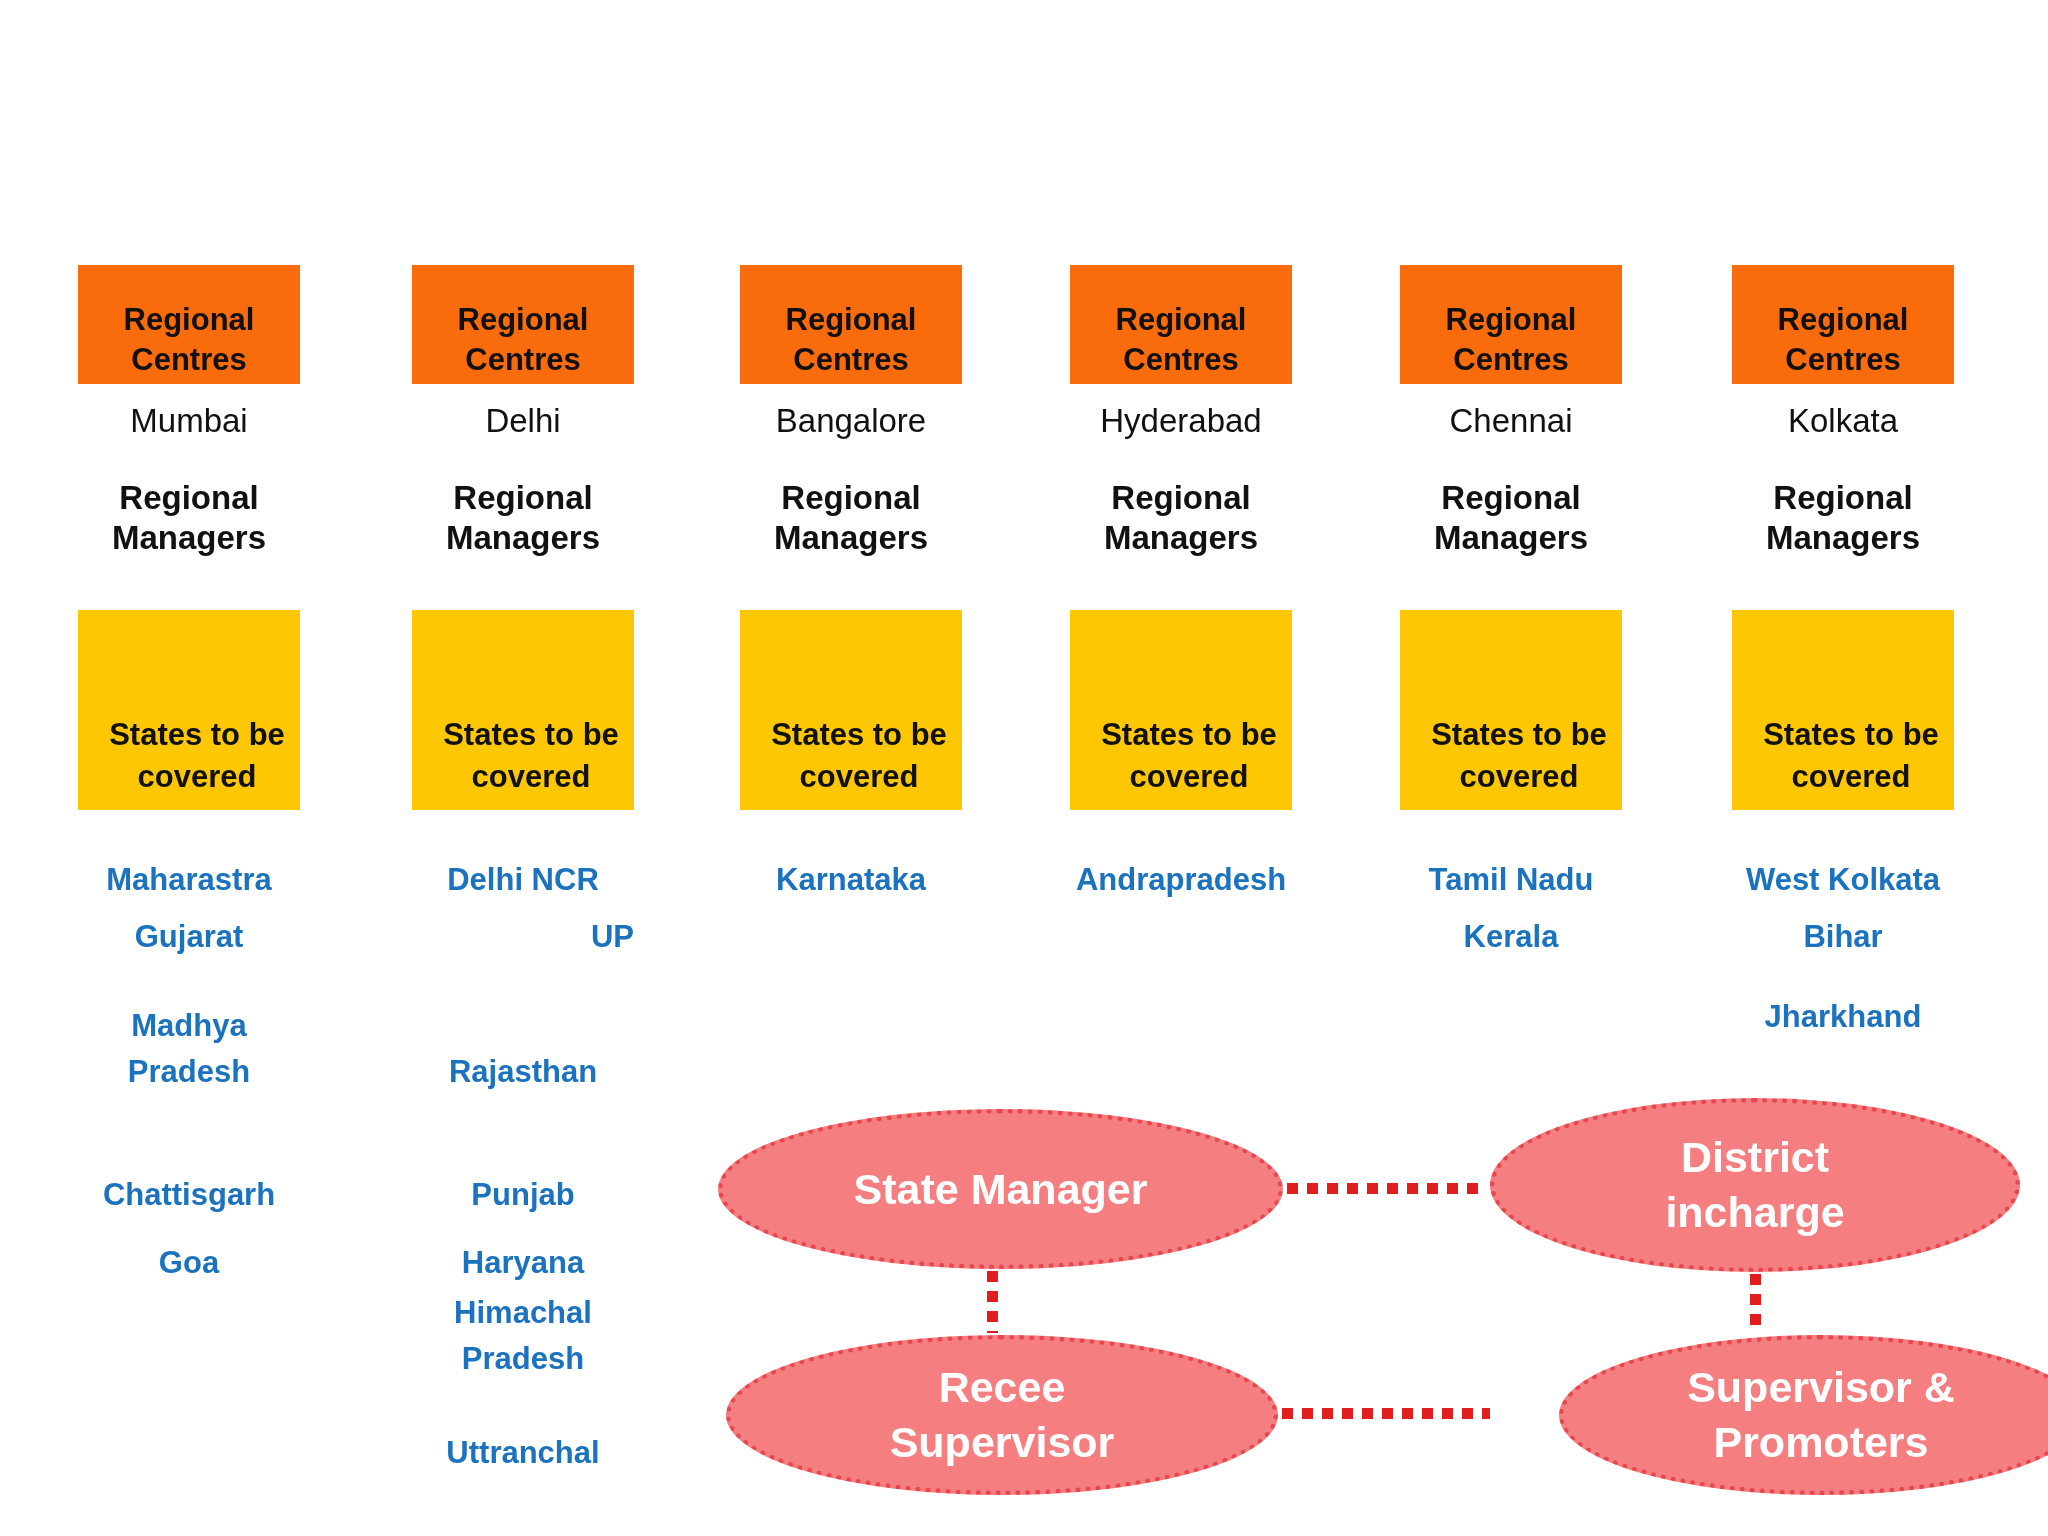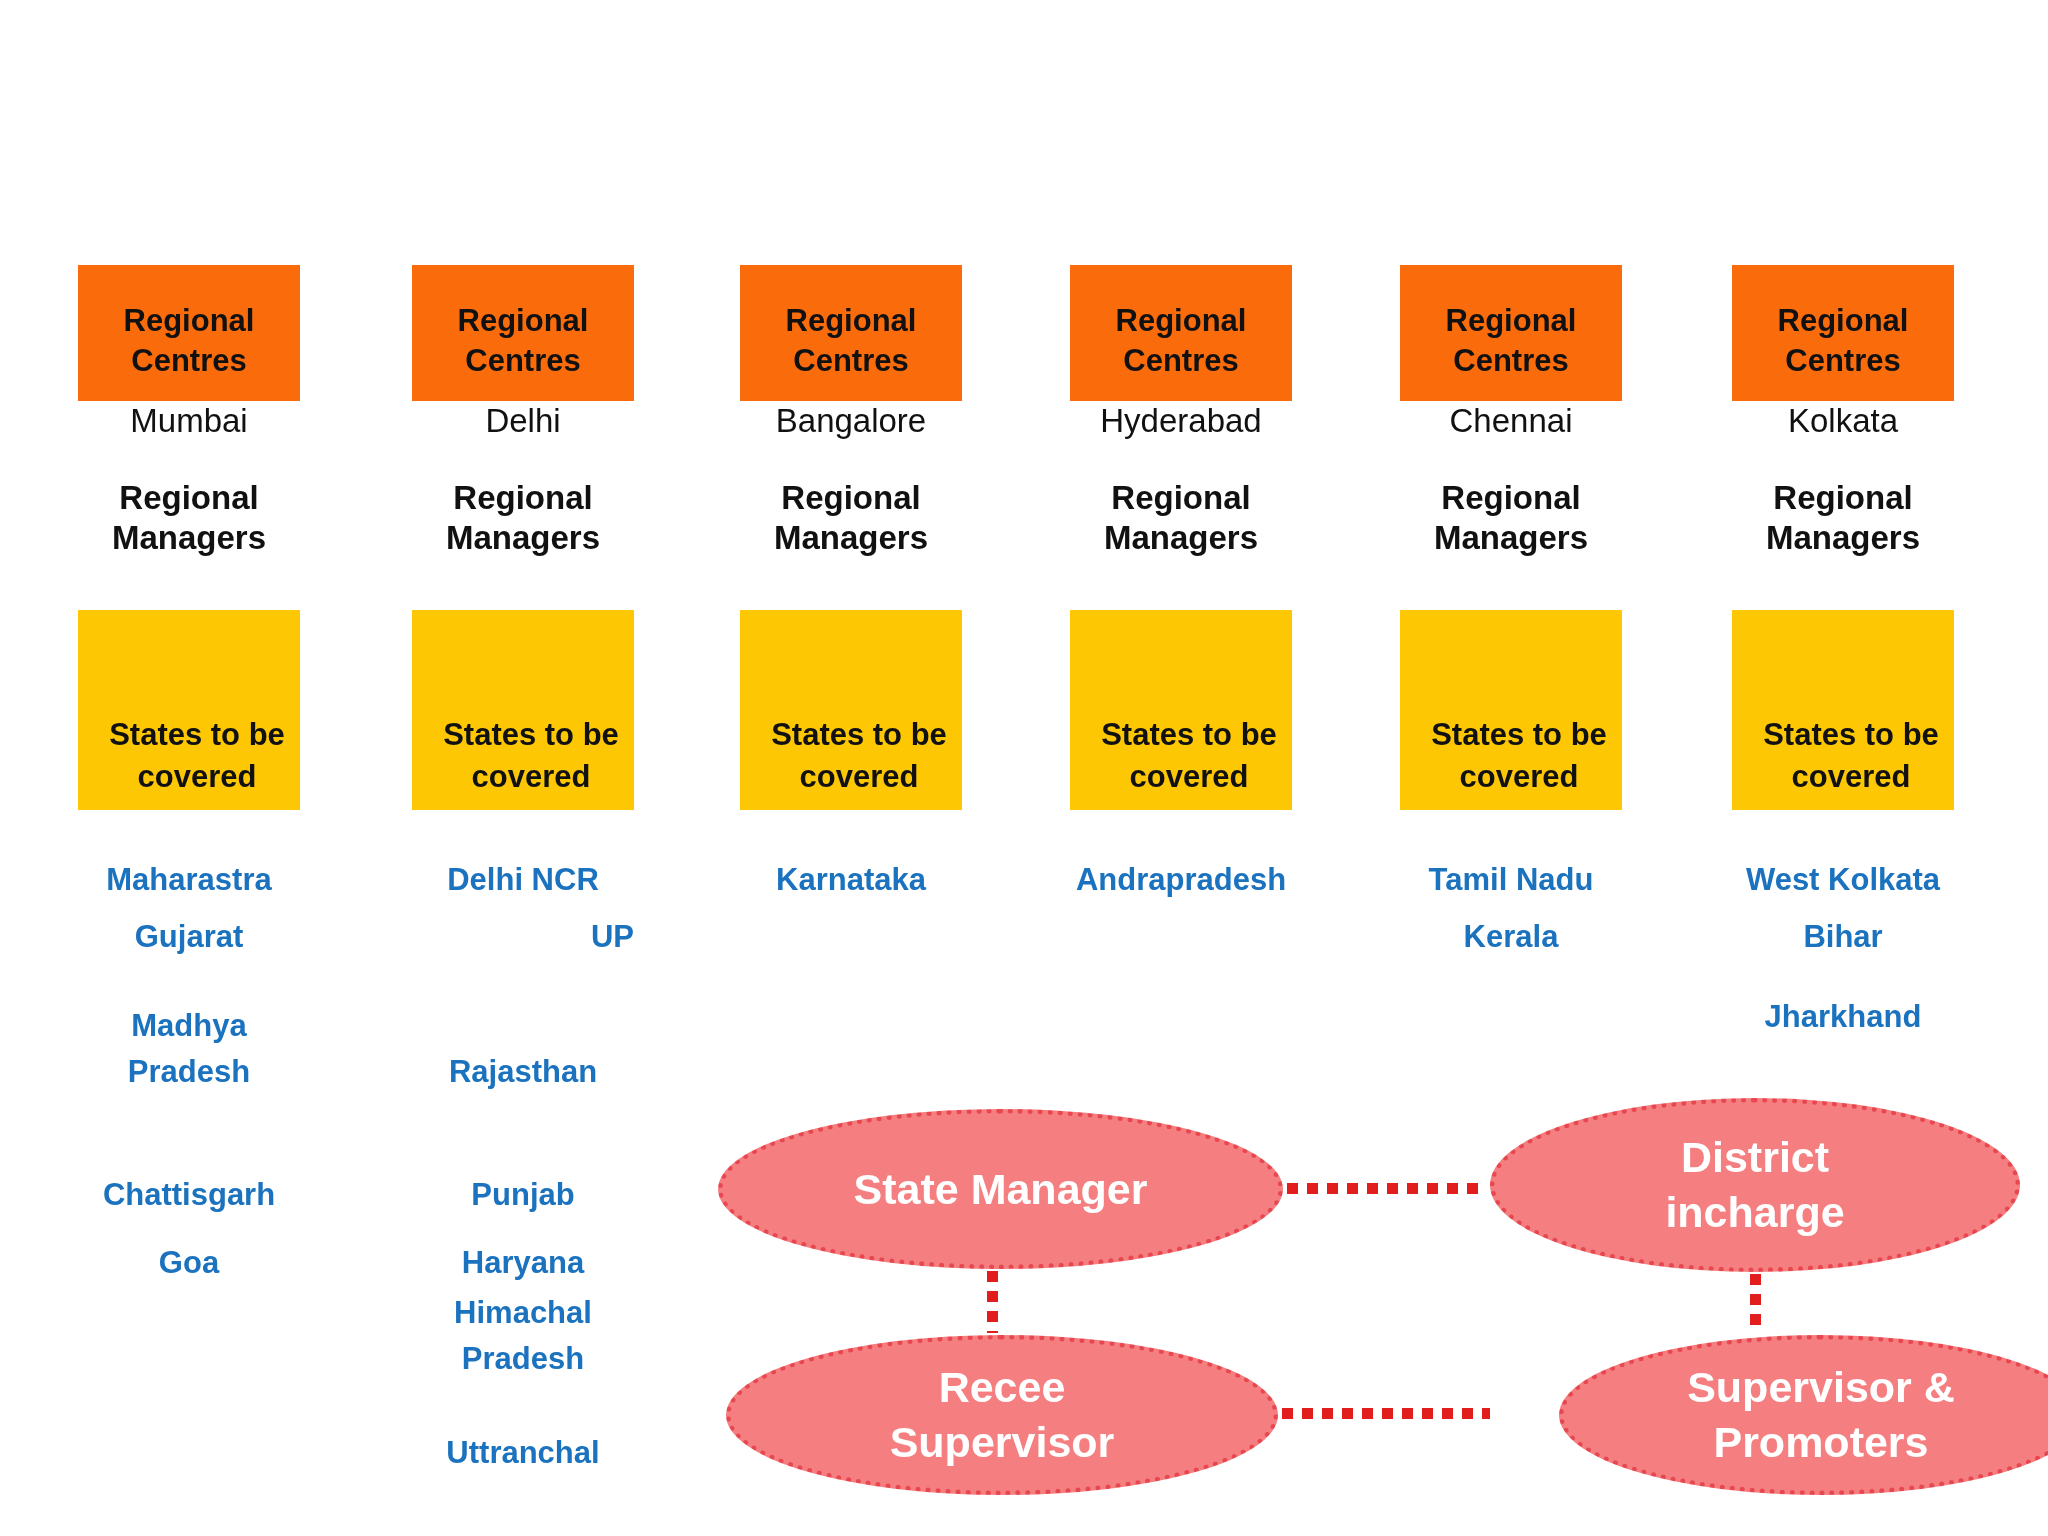--- a/index.html
+++ b/index.html
@@ -21,24 +21,24 @@
   }
   .title-text{
     font-size:80px;color:#111;letter-spacing:0;
     transform:scaleX(.96);white-space:nowrap;
   }
   
   .column{position:absolute;top:0;width:222px;height:1536px;}
   .col-0{left:78px;}  .col-1{left:412px;} .col-2{left:740px;}
   .col-3{left:1070px;}.col-4{left:1400px;}.col-5{left:1732px;}
   .regional-box{
-    position:absolute;left:0;top:265px;width:222px;height:136px;
+    position:absolute;left:0;top:265px;width:222px;height:119px;
     background:var(--c-header_box,#FA6C0B);
     display:flex;flex-direction:column;justify-content:flex-end;
-    box-sizing:border-box;padding-bottom:20px;
+    box-sizing:border-box;padding-bottom:4px;
     text-align:center;font-weight:bold;font-size:31px;line-height:40px;color:#111;
   }
   .city-label{
     position:absolute;left:0;top:398px;width:222px;
     text-align:center;font-size:33px;line-height:46px;color:#111;
   }
   .managers-label{
     position:absolute;left:0;top:478px;width:222px;
     text-align:center;font-size:33px;line-height:40px;color:#111;font-weight:bold;
   }

